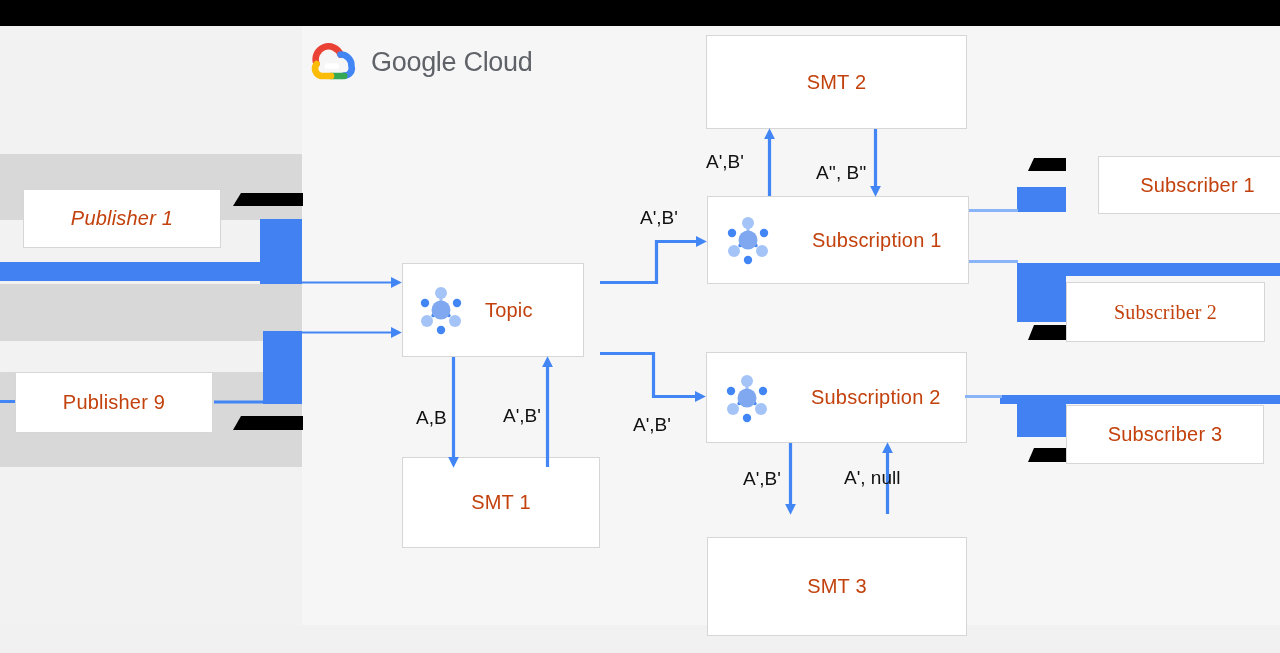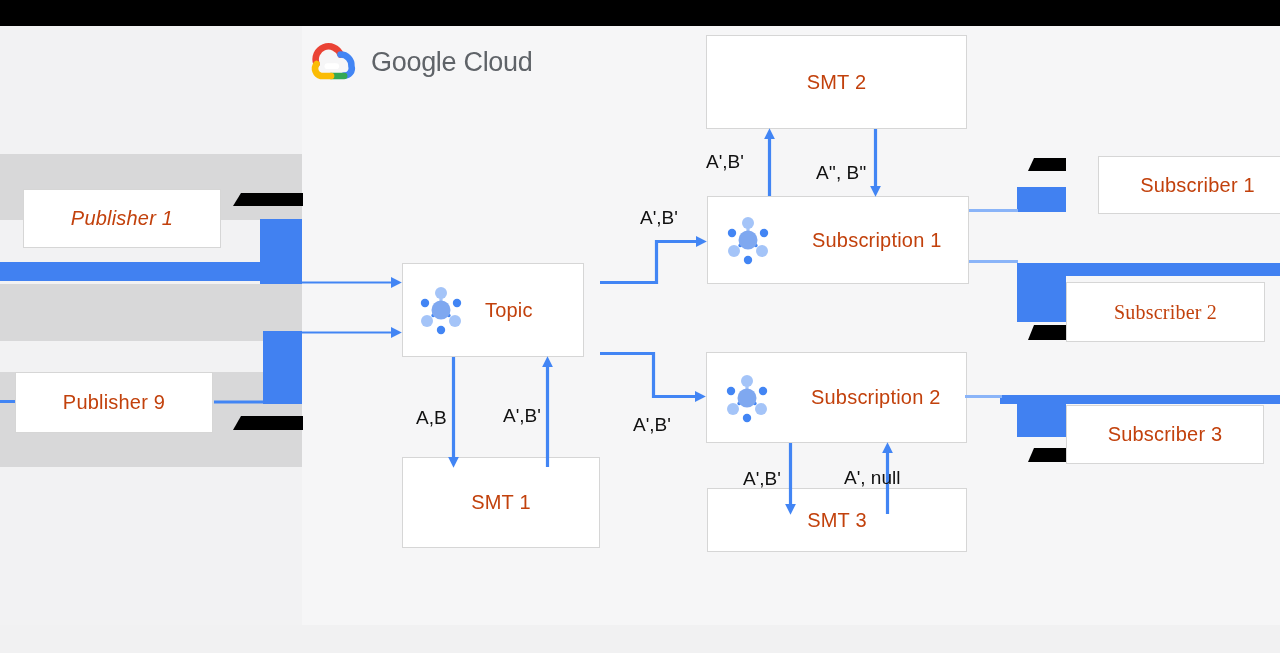--- a/index.html
+++ b/index.html
@@ -44,21 +44,21 @@
     font-size:20px;color:#c2410c;letter-spacing:.2px;
   }
   .node.icon-node{justify-content:flex-start;}
   .publisher1{left:23px;top:189px;width:198px;height:59px;font-style:italic;}
   .publisher2{left:15px;top:372px;width:198px;height:61px;}
   .topic{left:402px;top:263px;width:182px;height:94px;padding-left:17px;}
   .smt1{left:402px;top:457px;width:198px;height:91px;}
   .smt2{left:706px;top:35px;width:261px;height:94px;}
   .sub1{left:707px;top:196px;width:262px;height:88px;padding-left:19px;}
   .sub2{left:706px;top:352px;width:261px;height:91px;padding-left:19px;}
-  .smt3{left:707px;top:488px;width:260px;height:64px;}
+  .smt3{left:707px;top:537px;width:260px;height:99px;}
   .subscriber1{left:1066px;top:156px;width:199px;height:58px;margin-left:32px;}
   .subscriber2{left:1066px;top:282px;width:199px;height:60px;font-family:Liberation Serif, serif;}
   .subscriber3{left:1066px;top:405px;width:198px;height:59px;}
   .topic .node-label{margin-left:23px;}
   .sub1 .node-label,.sub2 .node-label{margin-left:43px;}
   .ps-icon{flex:0 0 auto;}
   
   .edge-layer{left:0;top:0;width:1280px;height:653px;pointer-events:none;}
   
   .edge-label{font-size:19px;color:#111;white-space:nowrap;}

